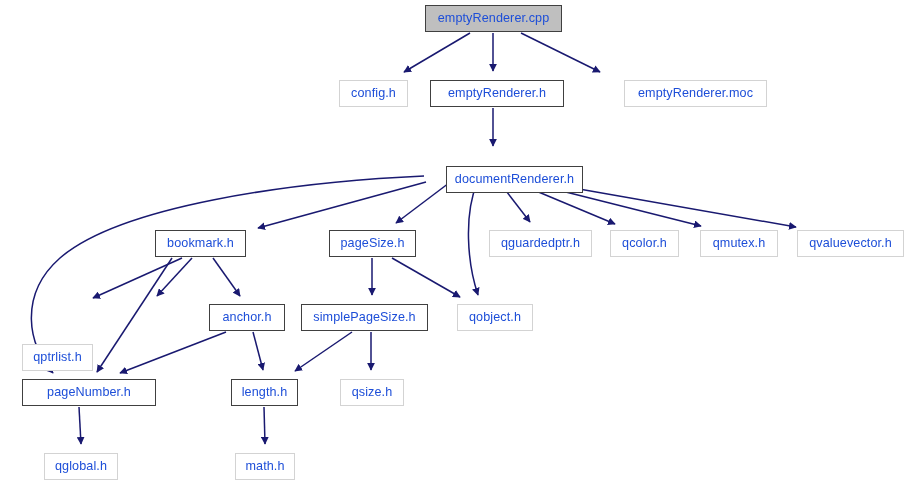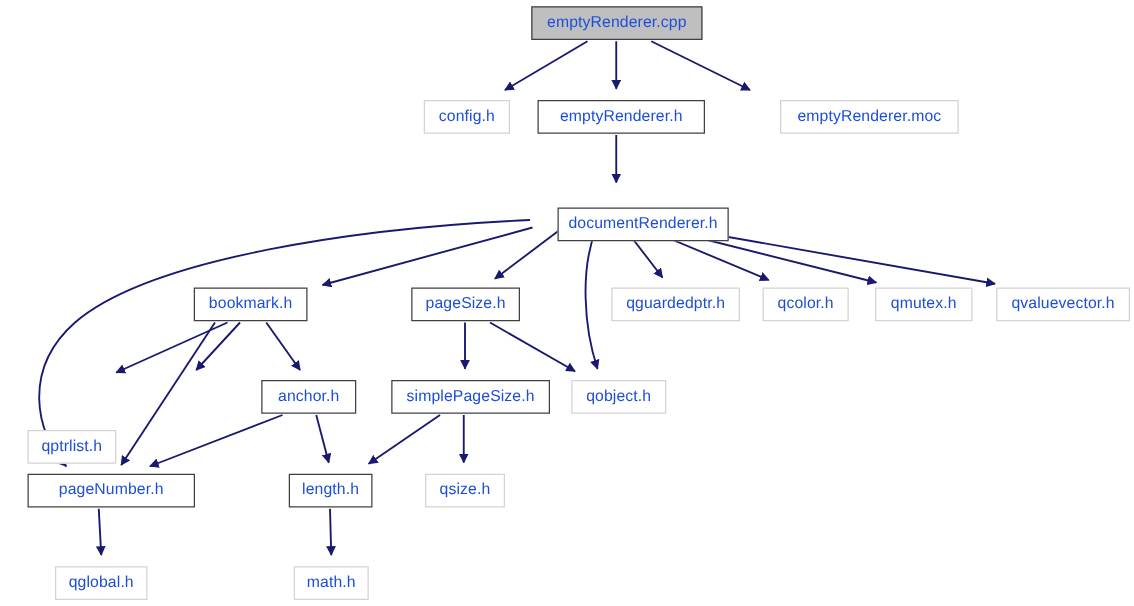--- a/index.html
+++ b/index.html
@@ -128,21 +128,21 @@
   </div>
   <div class="node" style="left:797px;top:230px;width:107px;height:27px;">
     <span class="node-label">qvaluevector.h</span>
   </div>
   <div class="node" style="left:22px;top:304px;width:71px;height:27px;margin-top:40px;">
     <span class="node-label">qptrlist.h</span>
   </div>
   <div class="node strong" style="left:209px;top:304px;width:76px;height:27px;">
     <span class="node-label">anchor.h</span>
   </div>
-  <div class="node strong" style="left:313px;top:304px;width:127px;height:27px;">
+  <div class="node strong" style="left:301px;top:304px;width:127px;height:27px;">
     <span class="node-label">simplePageSize.h</span>
   </div>
   <div class="node" style="left:457px;top:304px;width:76px;height:27px;">
     <span class="node-label">qobject.h</span>
   </div>
   <div class="node strong" style="left:22px;top:379px;width:134px;height:27px;">
     <span class="node-label">pageNumber.h</span>
   </div>
   <div class="node strong" style="left:231px;top:379px;width:67px;height:27px;">
     <span class="node-label">length.h</span>

